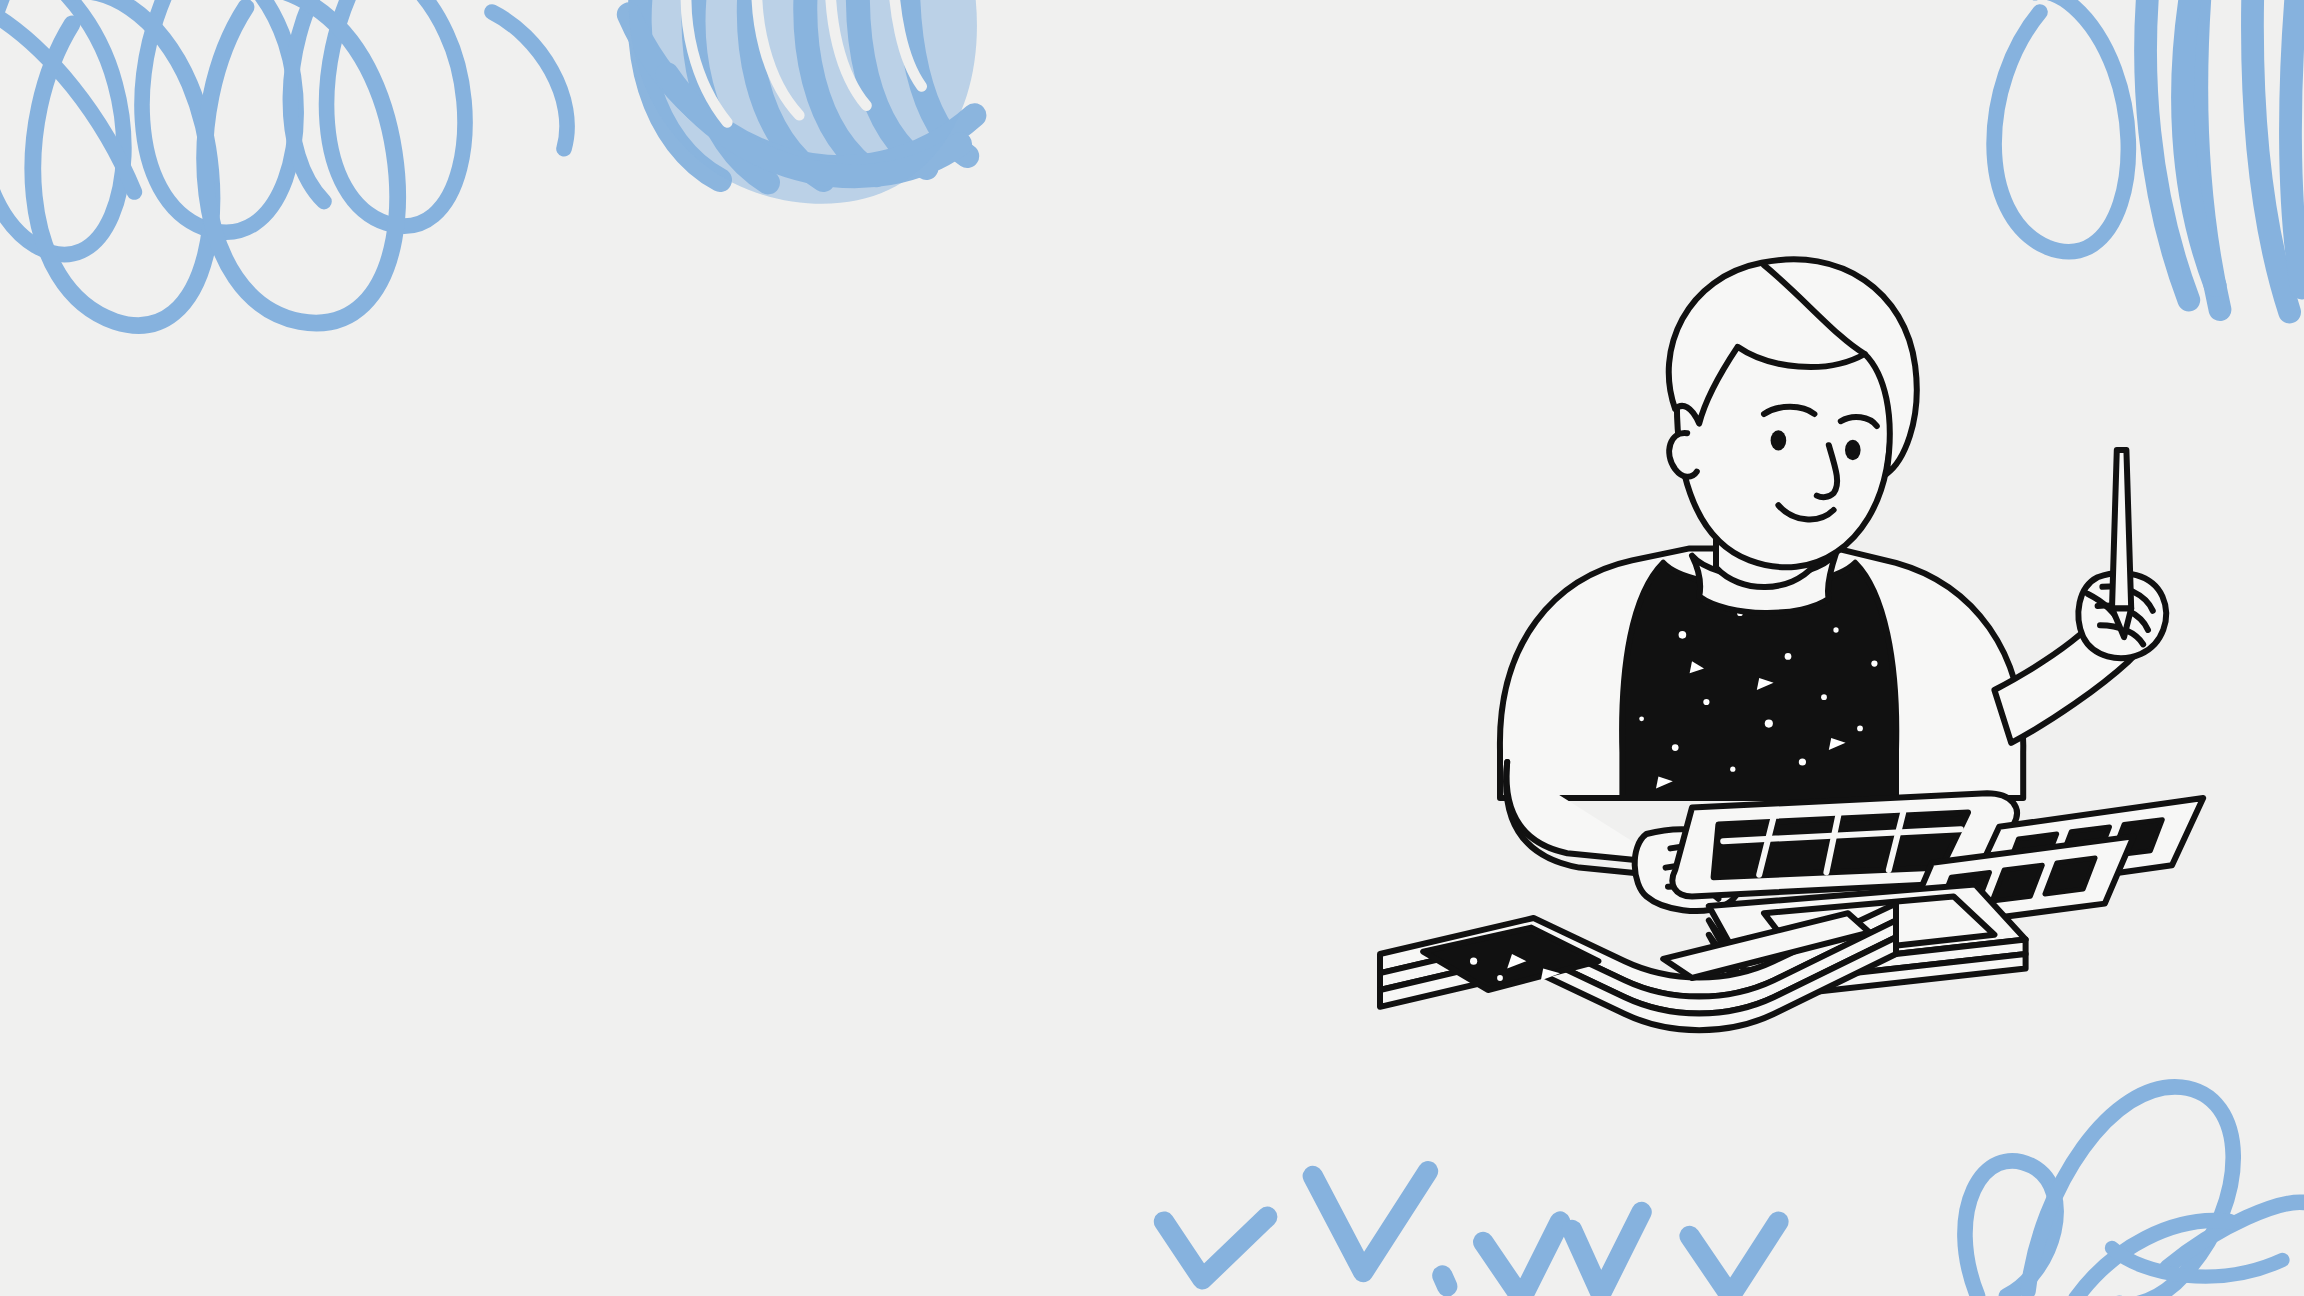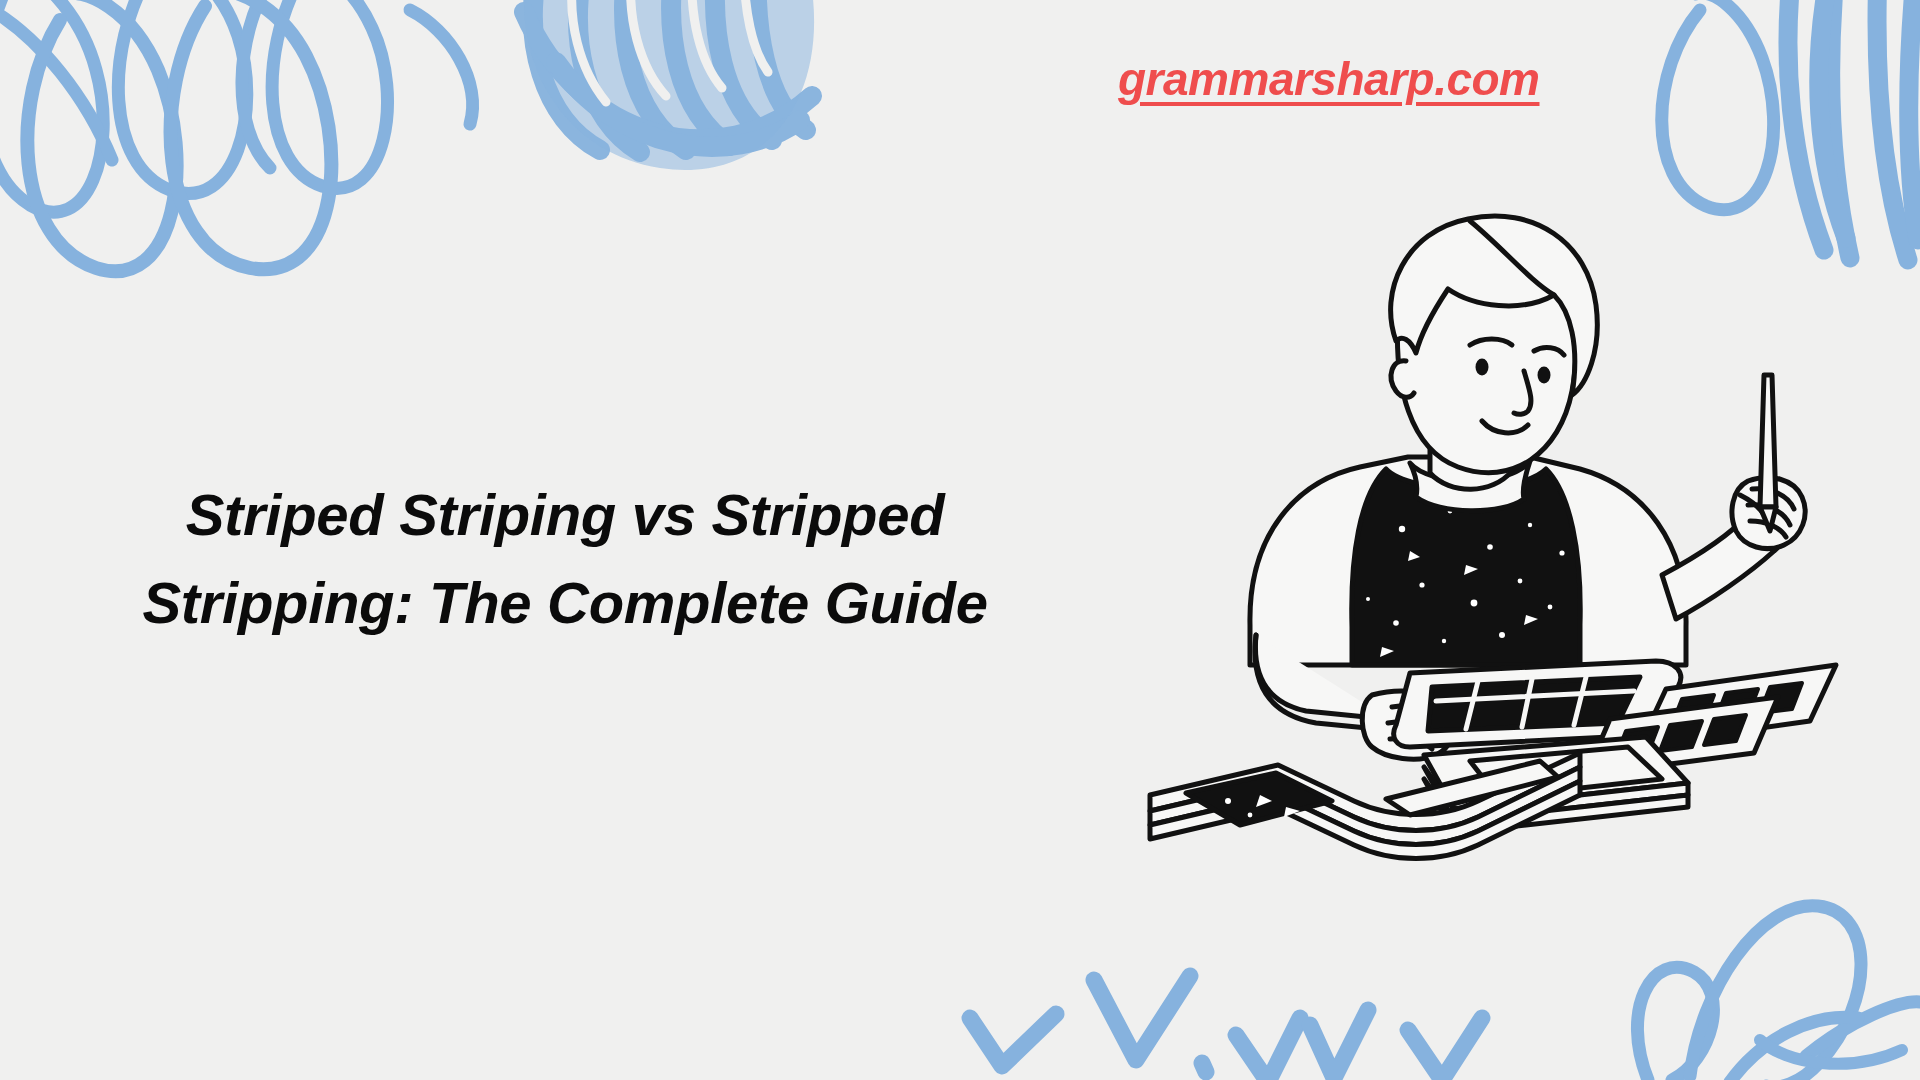--- a/index.html
+++ b/index.html
@@ -136,23 +136,21 @@
           <path d="M1730 1082 C 1760 1040, 1812 1012, 1858 1018"></path>
         </g>
         <g stroke-width="12">
           <path d="M1760 1040 C 1786 1064, 1850 1074, 1902 1050"></path>
         </g>
 
       </g>
     </svg>
   </div>
 
-  <div id="watermark">grammarsharp.com</div>
-
-  <h1 id="headline">Striped Striping vs Stripped Stripping: The Complete Guide</h1>
+
 
   <div id="illustration">
     <svg viewBox="0 0 740 680" xmlns="http://www.w3.org/2000/svg">
       <g stroke="#111111" stroke-width="5" stroke-linecap="round" stroke-linejoin="round" fill="none">
 
         <g>
 
           <path d="M140 430
                    C 138 340, 186 286, 250 272
                    L 298 262

